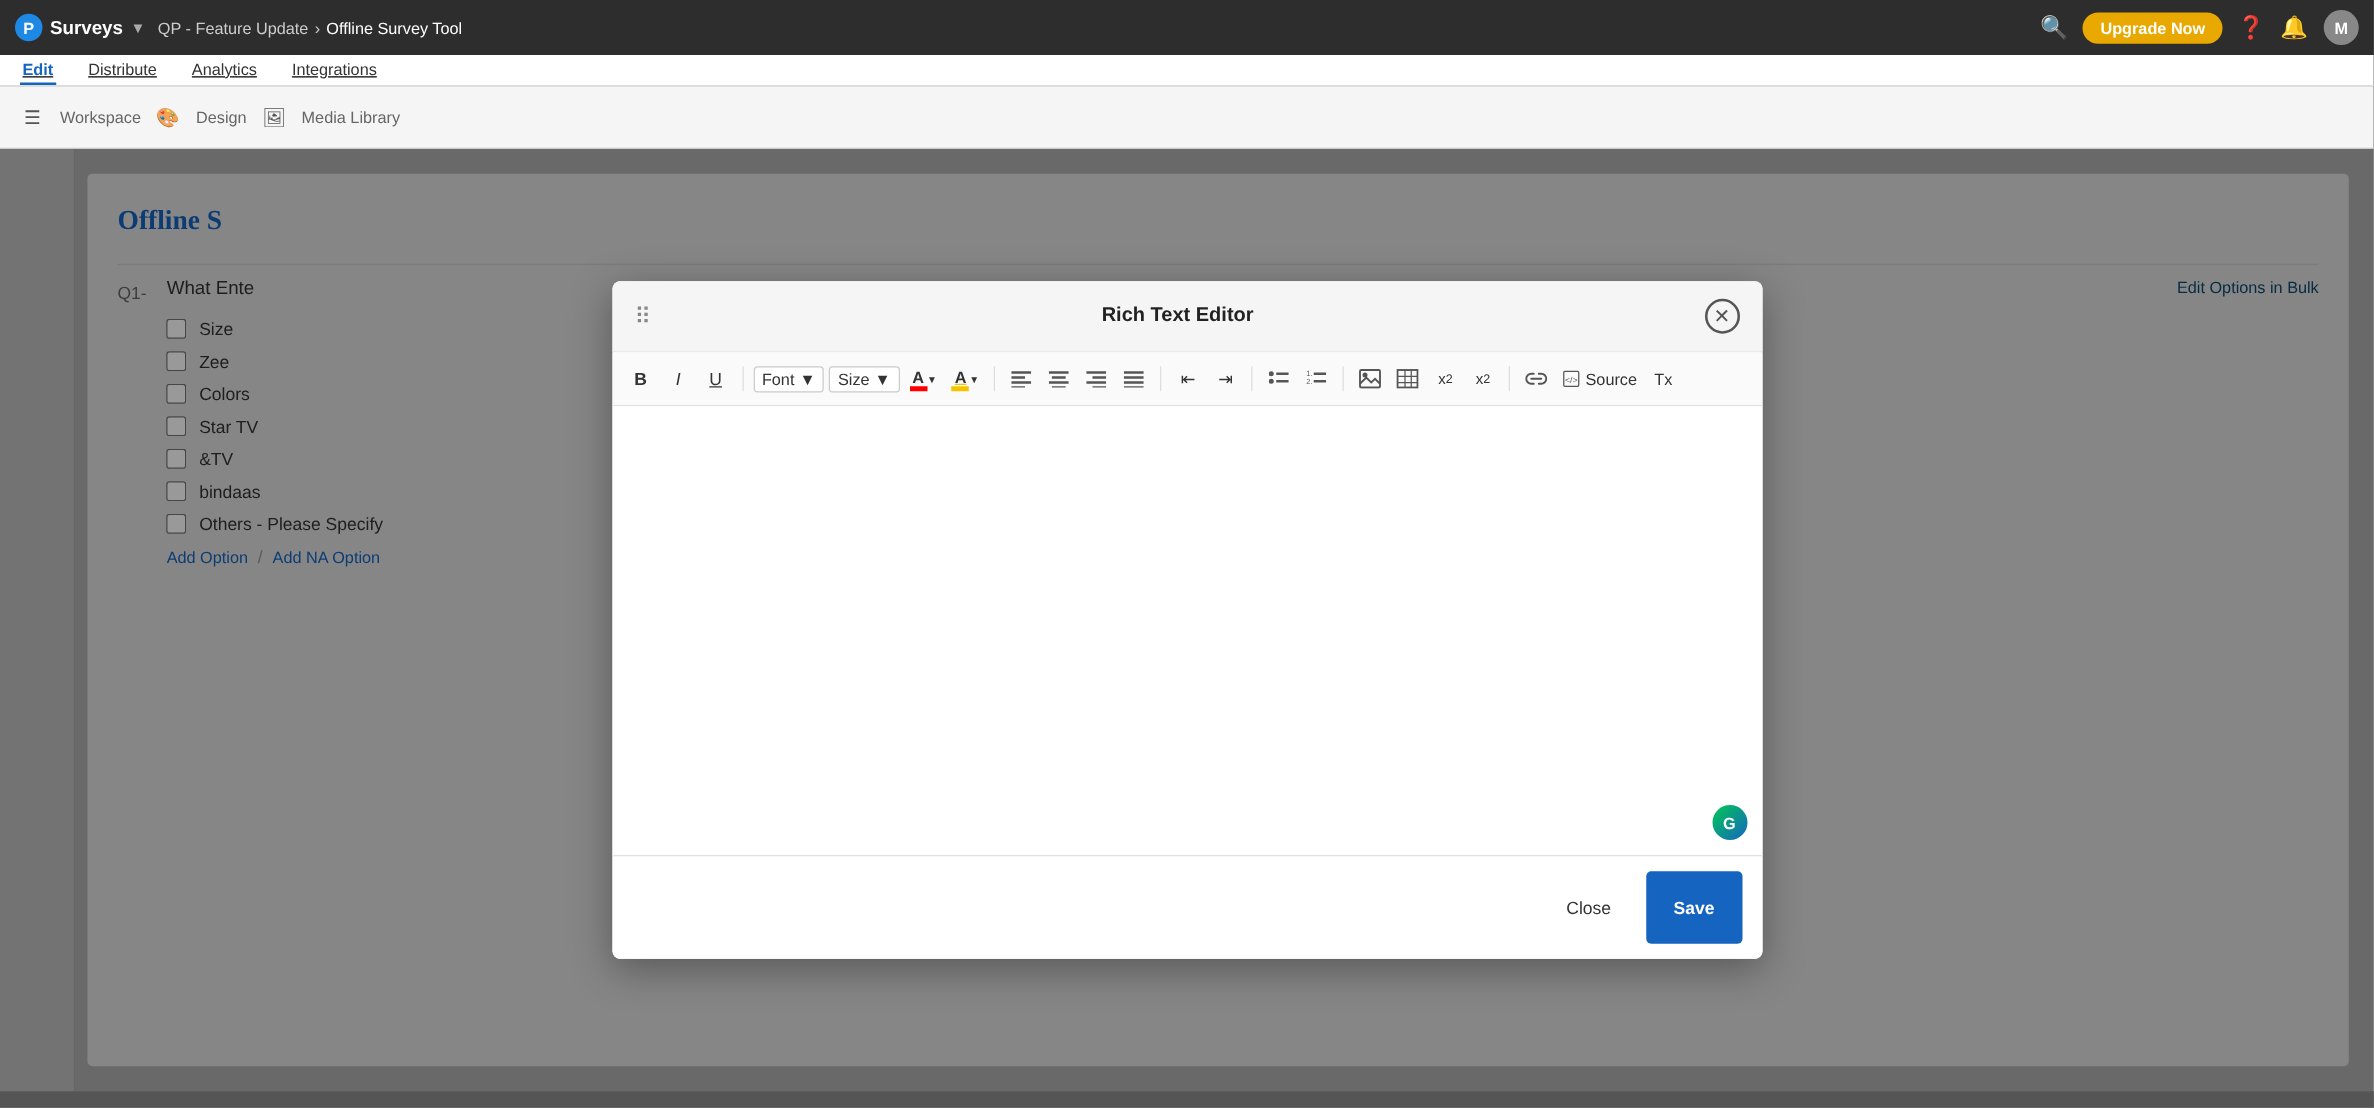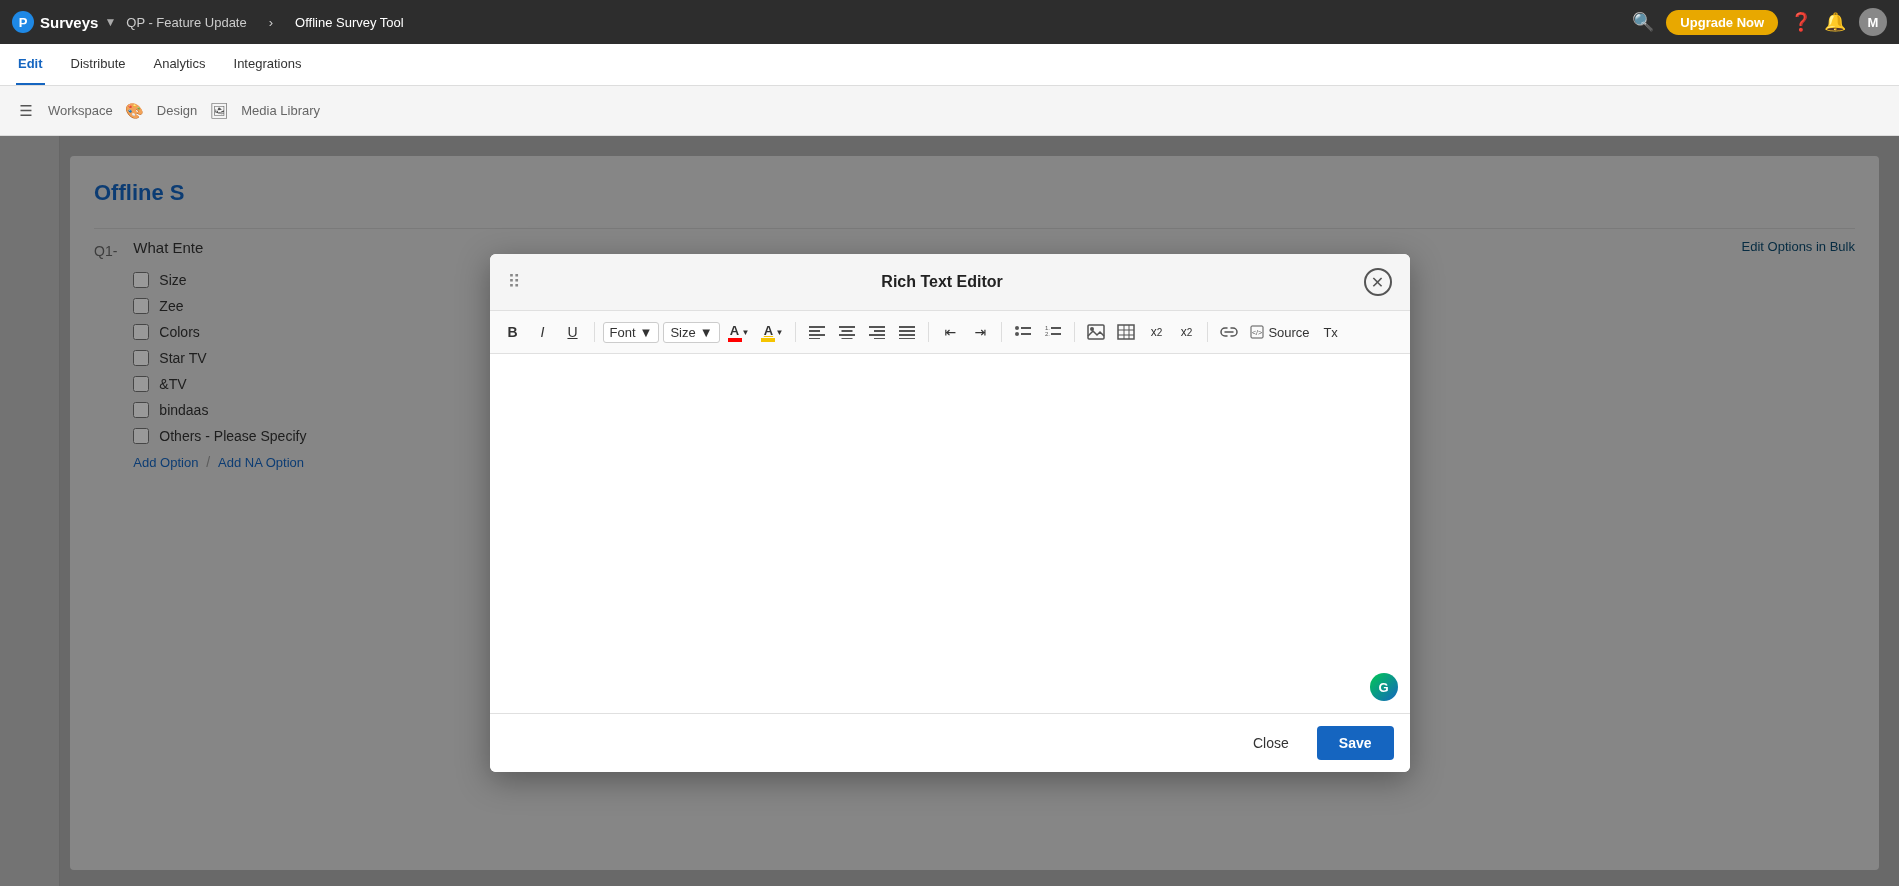--- a/index.html
+++ b/index.html
@@ -33,21 +33,21 @@
       justify-content: center;
       color: white;
       font-size: 13px;
       font-weight: bold;
     }
     .breadcrumb {
       color: #ccc;
       font-size: 13px;
       display: flex;
       align-items: center;
-      gap: 22px;
+      gap: 5px;
     }
     .top-bar-right {
       margin-left: auto;
       display: flex;
       align-items: center;
       gap: 12px;
     }
     .upgrade-btn {
       background: #e8a800;
       color: white;
@@ -66,27 +66,28 @@
     .avatar {
       width: 28px; height: 28px;
       background: #888;
       border-radius: 50%;
       display: flex; align-items: center; justify-content: center;
       color: white; font-size: 13px; font-weight: bold;
     }
 
     
     .second-bar {
-      height: 42px;
+      height: 25px;
       background: #fff;
       border-bottom: 1px solid #ddd;
       display: flex;
       align-items: center;
       padding: 0 16px;
       gap: 24px;
+      text-decoration: underline;
     }
     .nav-tab {
       font-size: 13px;
       color: #333;
       cursor: pointer;
       padding: 0 2px;
       height: 100%;
       display: flex;
       align-items: center;
       border-bottom: 2px solid transparent;
@@ -163,20 +164,21 @@
       position: absolute;
       top: 0; left: 0; right: 0; bottom: 0;
       background: #b0b0b0;
       filter: blur(0px);
     }
     .survey-title {
       color: #1565c0;
       font-size: 22px;
       font-weight: bold;
       margin-bottom: 22px;
+      font-family: Liberation Serif, serif;
     }
     .question-text {
       color: #333;
       font-size: 15px;
       margin-bottom: 16px;
     }
     .checkbox-item {
       display: flex;
       align-items: center;
       gap: 10px;
@@ -321,21 +323,21 @@
     .close-btn {
       padding: 7px 18px;
       border: none;
       background: none;
       color: #333;
       font-size: 14px;
       cursor: pointer;
       border-radius: 4px;
     }
     .save-btn {
-      padding: 9px 22px;
+      padding: 21px 22px;
       background: #1565c0;
       color: white;
       border: none;
       border-radius: 4px;
       font-size: 14px;
       cursor: pointer;
       font-weight: bold;
     }
 
     

